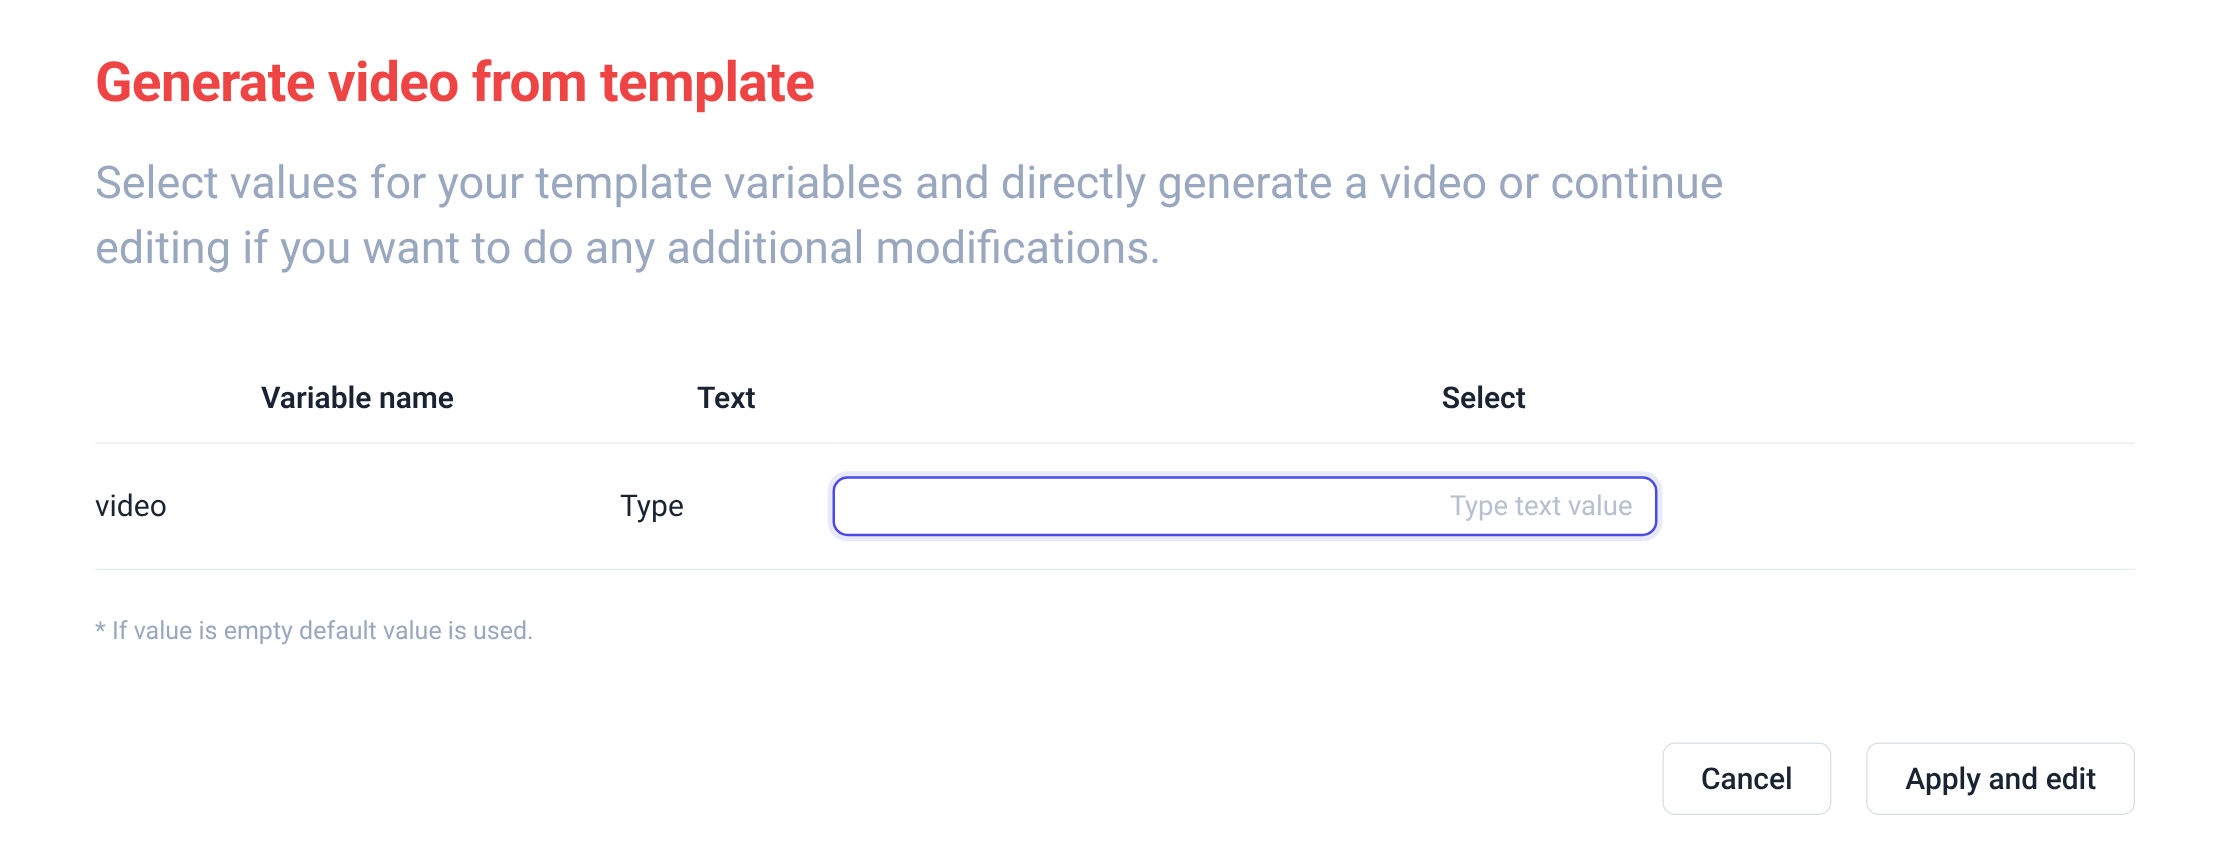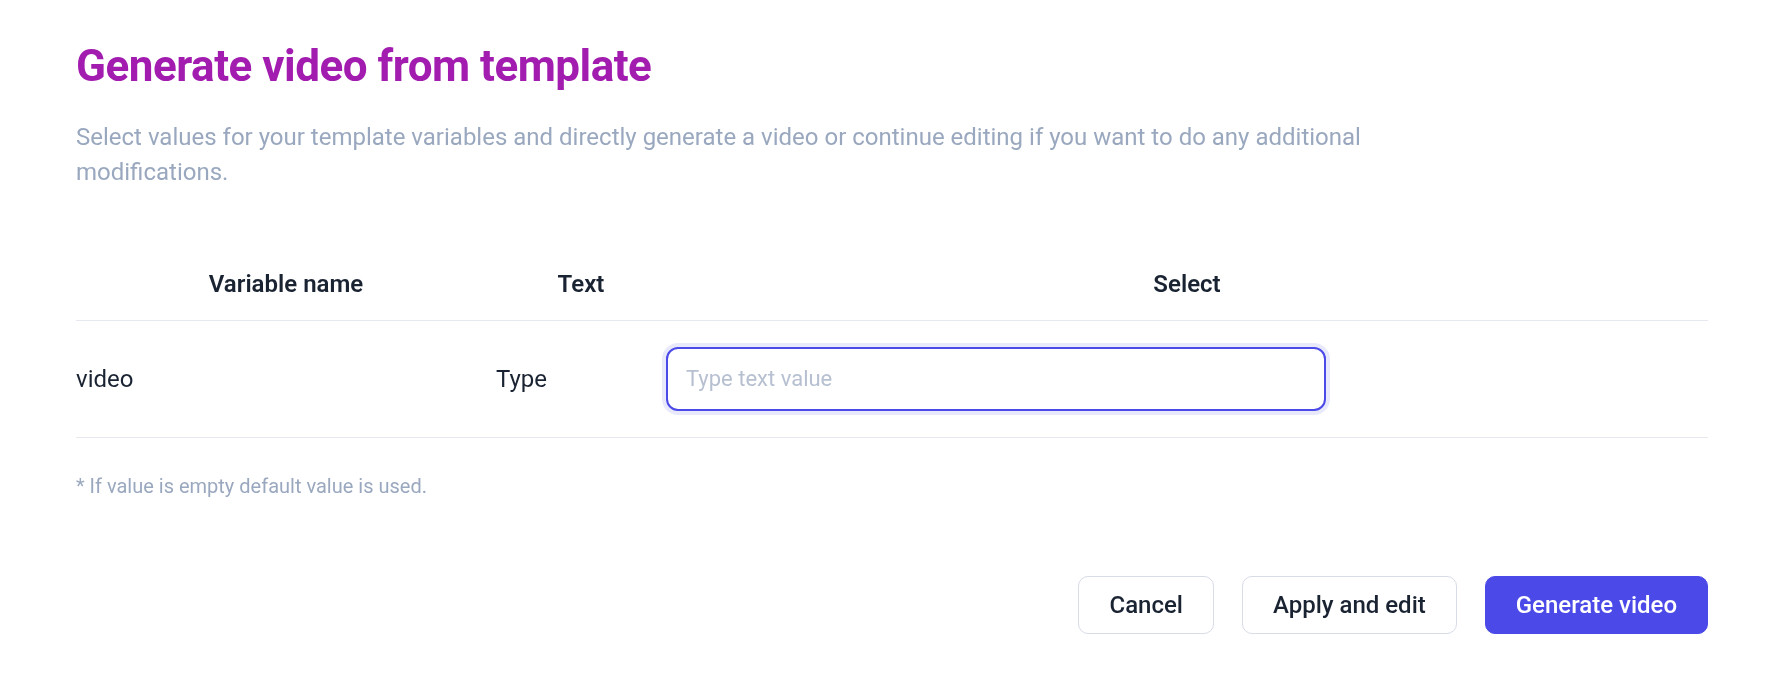--- a/index.html
+++ b/index.html
@@ -10,26 +10,26 @@
     body {
       font-family: -apple-system, BlinkMacSystemFont, "Segoe UI", Roboto, Helvetica, Arial, sans-serif;
       background: #ffffff;
       padding: 40px 76px;
       width: 1784px;
       color: #1a2332;
     }
     .title {
       font-size: 44px;
       font-weight: 700;
-      color: #a21caf;
+      color: #ef4444;
       margin-bottom: 28px;
       letter-spacing: -0.5px;
     }
     .description {
-      font-size: 24px;
+      font-size: 36px;
       font-weight: 400;
       color: #9aa8bf;
       line-height: 1.45;
       margin-bottom: 68px;
       max-width: 1400px;
     }
     table {
       width: 100%;
       border-collapse: collapse;
     }
@@ -46,29 +46,30 @@
       border-bottom: 1px solid #e6e9ef;
       font-size: 24px;
       color: #1a2332;
       vertical-align: middle;
     }
     .col-name { width: 420px; }
     .col-type { width: 170px; }
     .col-value { }
     .value-input {
       width: 660px;
-      height: 64px;
+      height: 48px;
       border: 2px solid #4b49e8;
       border-radius: 12px;
       padding: 0 18px;
       font-size: 22px;
       font-family: inherit;
       color: #0f172a;
       outline: none;
       box-shadow: 0 0 0 4px rgba(75,73,232,0.12);
+      text-align: right;
     }
     .value-input::placeholder {
       color: #b7c0d1;
     }
     .footnote {
       font-size: 20px;
       color: #9aa8bf;
       margin-top: 36px;
     }
     .button-row {
@@ -121,14 +122,13 @@
       </td>
     </tr>
   </tbody>
 </table>
 
 <p class="footnote">* If value is empty default value is used.</p>
 
 <div class="button-row">
   <button class="btn btn-secondary">Cancel</button>
   <button class="btn btn-secondary">Apply and edit</button>
-  <button class="btn btn-primary">Generate video</button>
 </div>
 
 </body></html>

